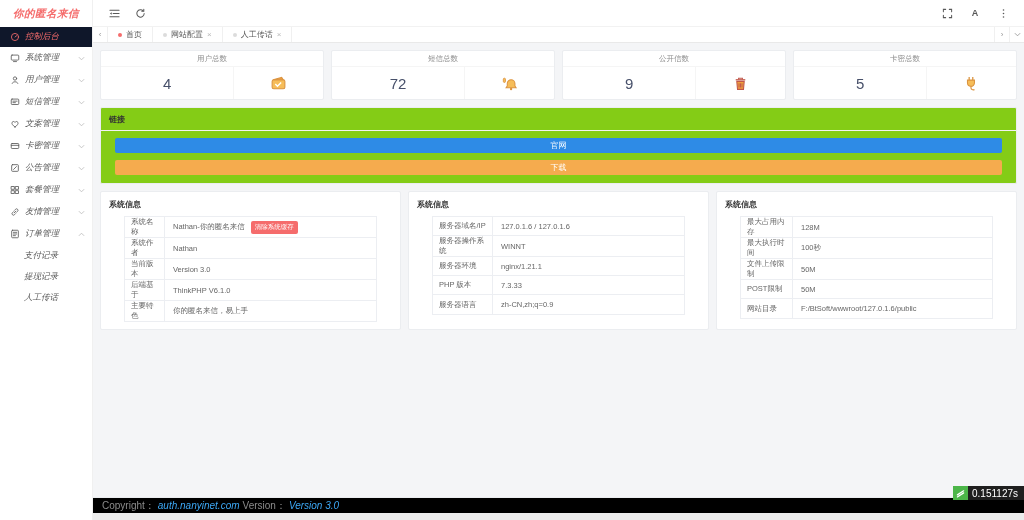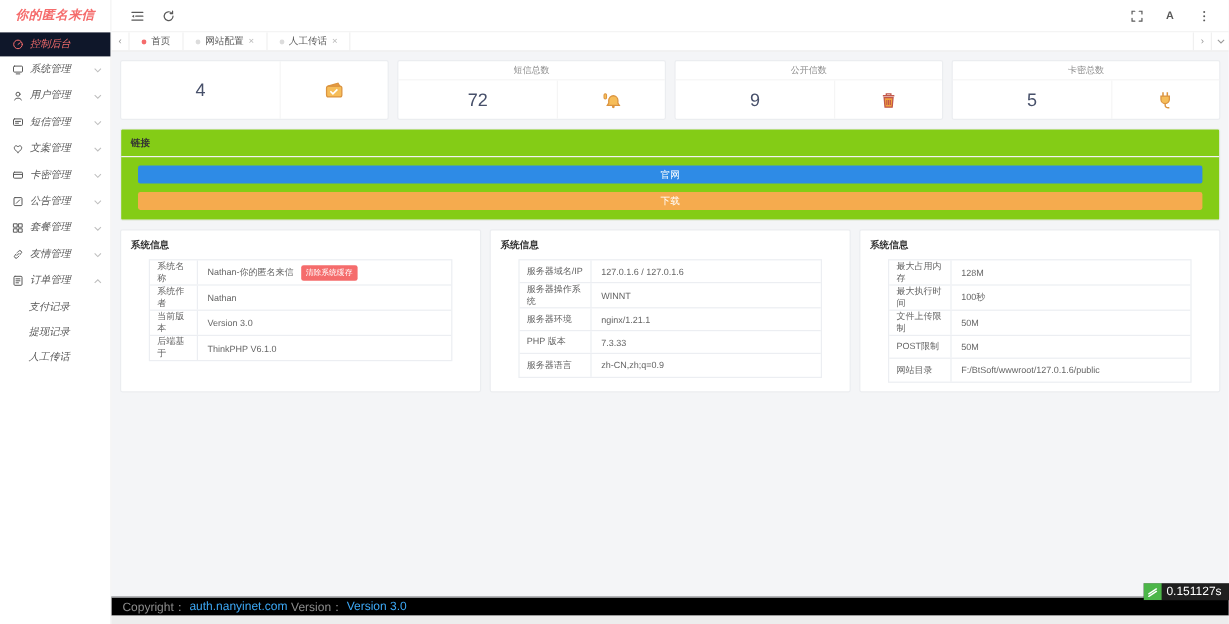--- a/index.html
+++ b/index.html
@@ -63,21 +63,21 @@
   .irow:last-child { border-bottom:none; }
   .ilabel { padding:0 6px; color:#666; font-size:7.5px; border-right:1px solid #eceef2; display:flex; align-items:center; flex-shrink:0; }
   .w1 .ilabel { width:40px; }
   .w2 .ilabel { width:60px; }
   .w3 .ilabel { width:52px; }
   .ivalue { padding:0 8px; color:#666; font-size:7.5px; display:flex; align-items:center; gap:6px; min-width:0; }
   .badge { background:#f56c6c; color:#fff; font-size:6.5px; padding:2px 4px; border-radius:2px; white-space:nowrap; cursor:pointer; }
 
   
   .footer { height:16px; background:#000000; border-top:1px solid #ebedf0; display:flex; align-items:center; padding:0 9px; font-size:10px; color:#8c8c8c; gap:3px; }
-  .footer a { color:#3da8f5; text-decoration:none; }
+  .footer a { color:#3da8f5; text-decoration:none;font-style:italic; }
   .bottom-strip { height:7px; background:#ededed; }
 
   
   .debug-badge { position:fixed; right:0; bottom:20px; height:14px; background:#1f1f1f; color:#fff; font-size:10px; display:flex; align-items:center; padding-right:6px; cursor:pointer; }
   .debug-ic { width:15px; height:14px; background:#4cb649; display:flex; align-items:center; justify-content:center; margin-right:4px; }
   .debug-ic svg { width:9px; height:9px; stroke:#fff; stroke-width:1.4; fill:none; stroke-linecap:round; }
 </style>
 </head>
 <body>
 
@@ -303,20 +303,21 @@
           <svg width="7" height="5" viewBox="0 0 8 5" style="stroke:#999;fill:none;stroke-width:1">
             <polyline points="1,1 4,4 7,1"></polyline>
           </svg>
         </span>
     </div>
 
     <div class="content">
 
       <div class="stats-row">
         <div class="stat-card">
+          <div class="stat-title">用户总数</div>
           <div class="stat-body">
             <div class="stat-value">4</div>
             <div class="stat-ic">
               <svg viewBox="0 0 16 16">
                   <rect x="2" y="4.5" width="12" height="8.5" rx="1.5" fill="#f6bd59" stroke="#db9440" stroke-width="1"></rect>
                   <path d="M3 4.5l8-2.2 1.4 2.2z" fill="#ef9f3f" stroke="#db9440" stroke-width="1"></path>
                   <path d="M5 8.5l2 2 3.5-3.5" stroke="#fff" stroke-width="1.3" fill="none"></path>
                 </svg>
             </div>
           </div>
@@ -386,20 +387,24 @@
               <div class="ivalue">Nathan</div>
             </div>
             <div class="irow">
               <div class="ilabel">当前版本</div>
               <div class="ivalue">Version 3.0</div>
             </div>
             <div class="irow">
               <div class="ilabel">后端基于</div>
               <div class="ivalue">ThinkPHP V6.1.0</div>
             </div>
+            <div class="irow">
+              <div class="ilabel">主要特色</div>
+              <div class="ivalue">你的匿名来信，易上手</div>
+            </div>
           </div>
         </div>
 
         <div class="info-panel w2">
           <div class="info-header">系统信息</div>
           <div class="itable">
             <div class="irow">
               <div class="ilabel">服务器域名/IP</div>
               <div class="ivalue">127.0.1.6 / 127.0.1.6</div>
             </div>

